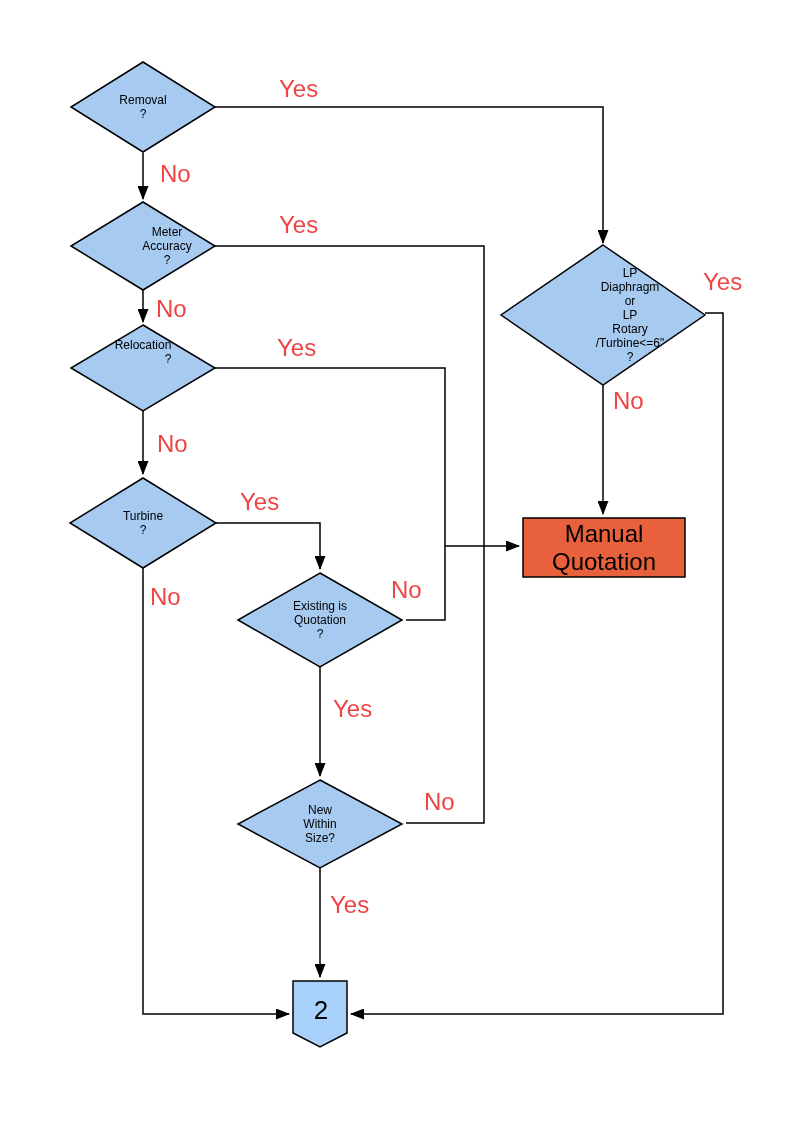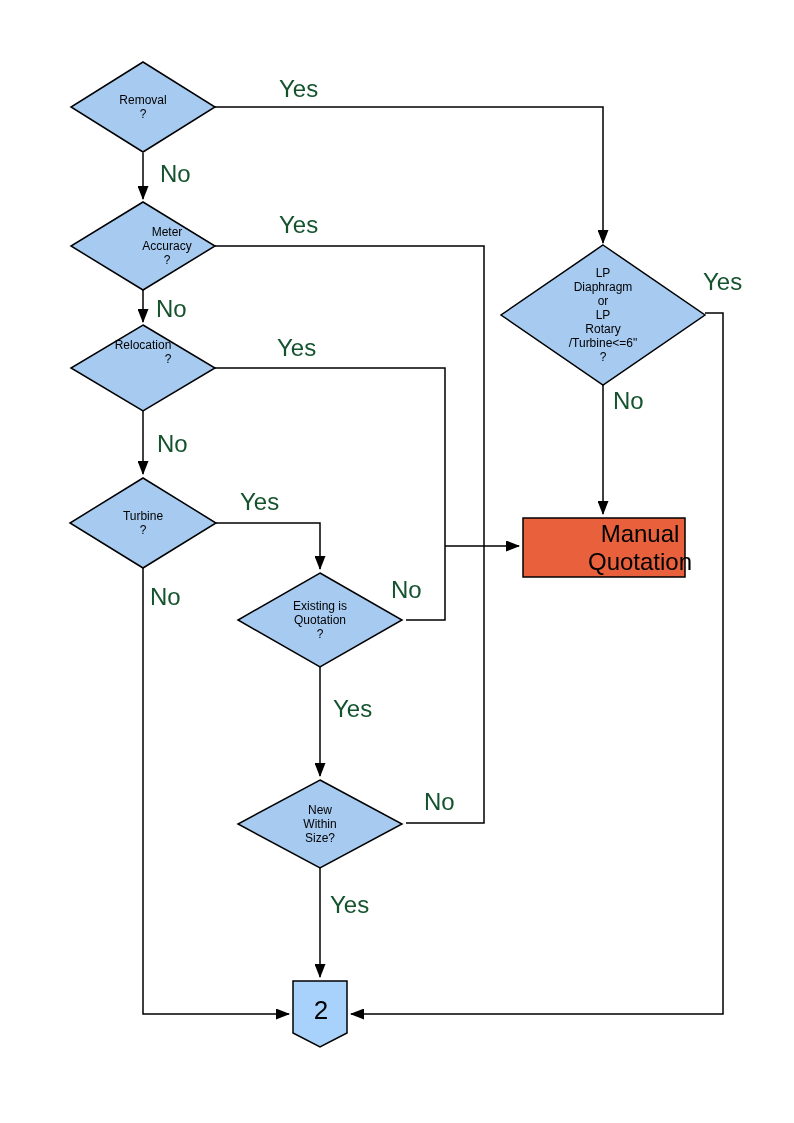--- a/index.html
+++ b/index.html
@@ -17,21 +17,21 @@
   .process{fill:var(--process-fill,#E8613C);}
   .offpage{fill:var(--connector-fill,#A8D2FB);}
   .node-label{
     position:absolute;transform:translate(-50%,-50%);
     white-space:pre-line;text-align:center;
     font-size:12px;line-height:14px;color:#000;
   }
   .node-label.big{font-size:24px;line-height:28px;}
   .node-label.num{font-size:26px;line-height:26px;}
   .edge-label{
-    position:absolute;font-size:24px;line-height:26px;color:#14532d;
+    position:absolute;font-size:24px;line-height:26px;color:#ef4444;
     white-space:nowrap;
   }
 </style>
 </head>
 <body>
 
 <div id="page">
 
   <svg id="wires" width="794" height="1123" viewBox="0 0 794 1123">
     <defs>
@@ -73,28 +73,28 @@
   <div class="node-label" style="left:143px;top:352px;text-align:right;">Relocation
 ?</div>
   <div class="node-label" style="left:143px;top:523px;">Turbine
 ?</div>
   <div class="node-label" style="left:320px;top:620px;">Existing is
 Quotation
 ?</div>
   <div class="node-label" style="left:320px;top:824px;text-align:center;">New
 Within
 Size?</div>
-  <div class="node-label" style="left:603px;top:315px;">LP
+  <div class="node-label" style="left:630px;top:315px;">LP
 Diaphragm
 or
 LP
 Rotary
 /Turbine&lt;=6"
 ?</div>
-  <div class="node-label big" style="left:604px;top:548px;margin-left:36px;">Manual
+  <div class="node-label big" style="left:604px;top:548px;">Manual
 Quotation</div>
   <div class="node-label num" style="left:321px;top:1010px;">2</div>
 
   <div class="edge-label" style="left:279px;top:76px;">Yes</div>
   <div class="edge-label" style="left:160px;top:161px;">No</div>
   <div class="edge-label" style="left:279px;top:212px;">Yes</div>
   <div class="edge-label" style="left:156px;top:296px;">No</div>
   <div class="edge-label" style="left:277px;top:335px;">Yes</div>
   <div class="edge-label" style="left:157px;top:431px;">No</div>
   <div class="edge-label" style="left:240px;top:489px;">Yes</div>

